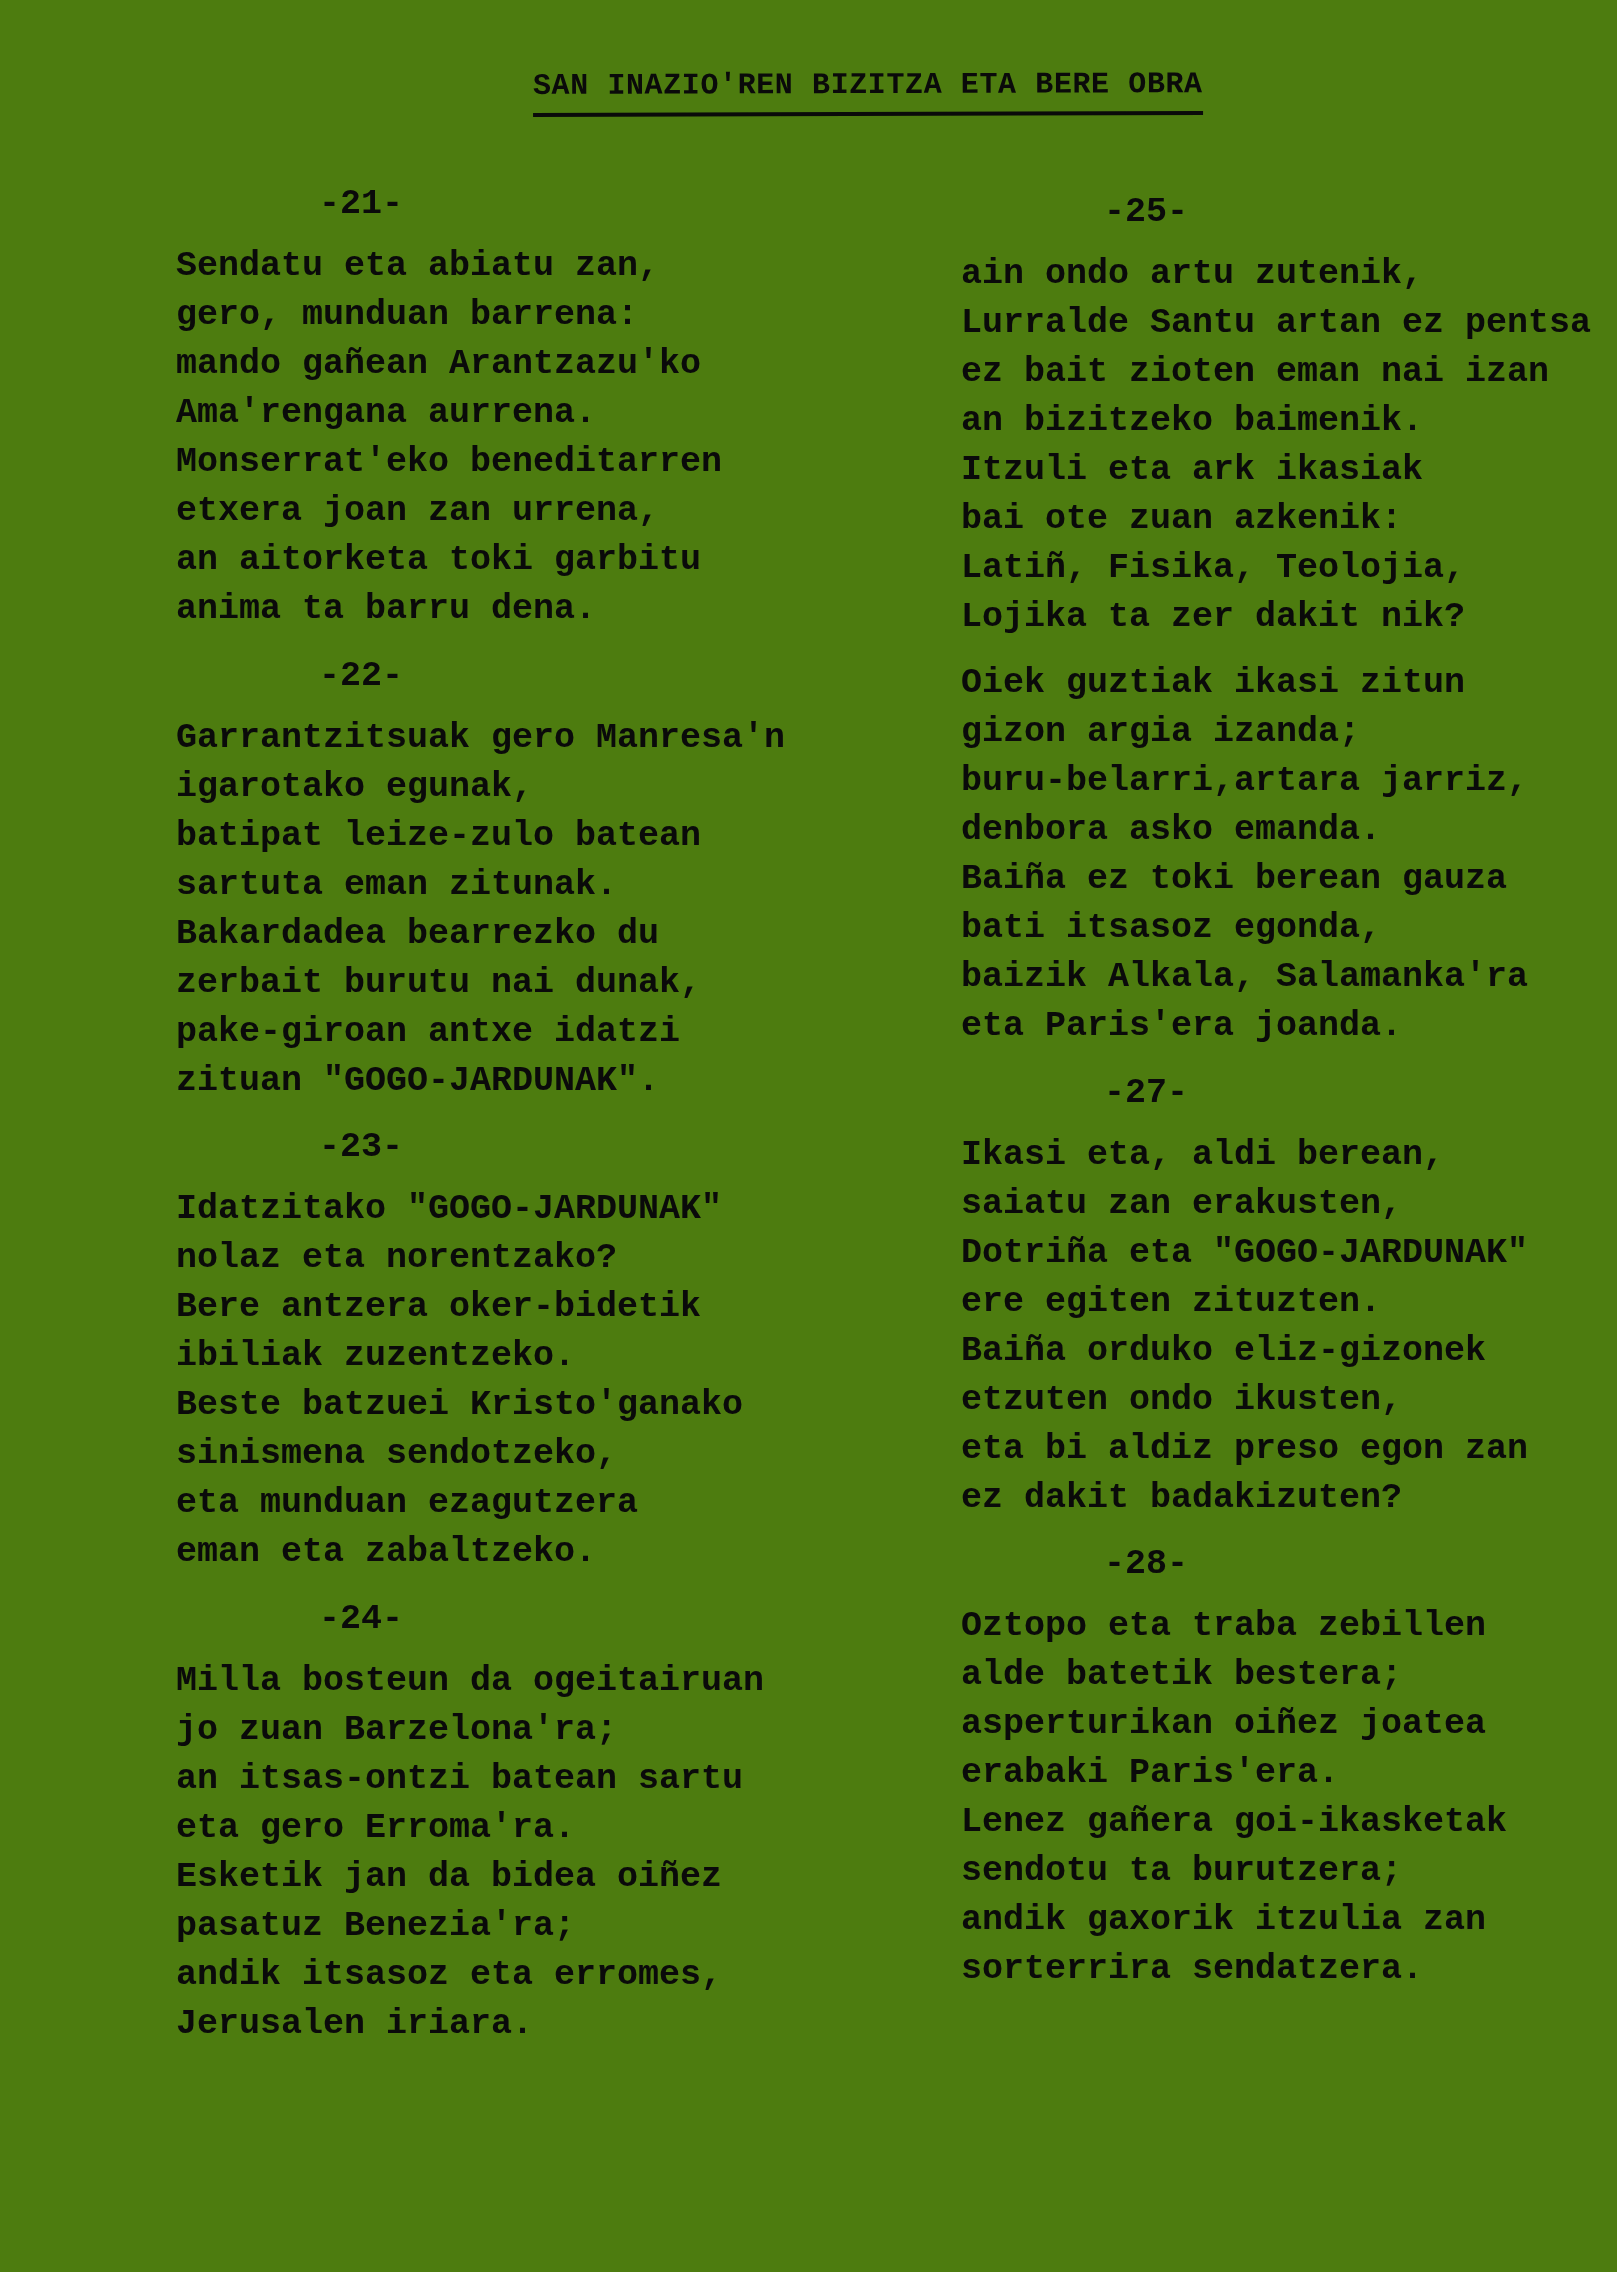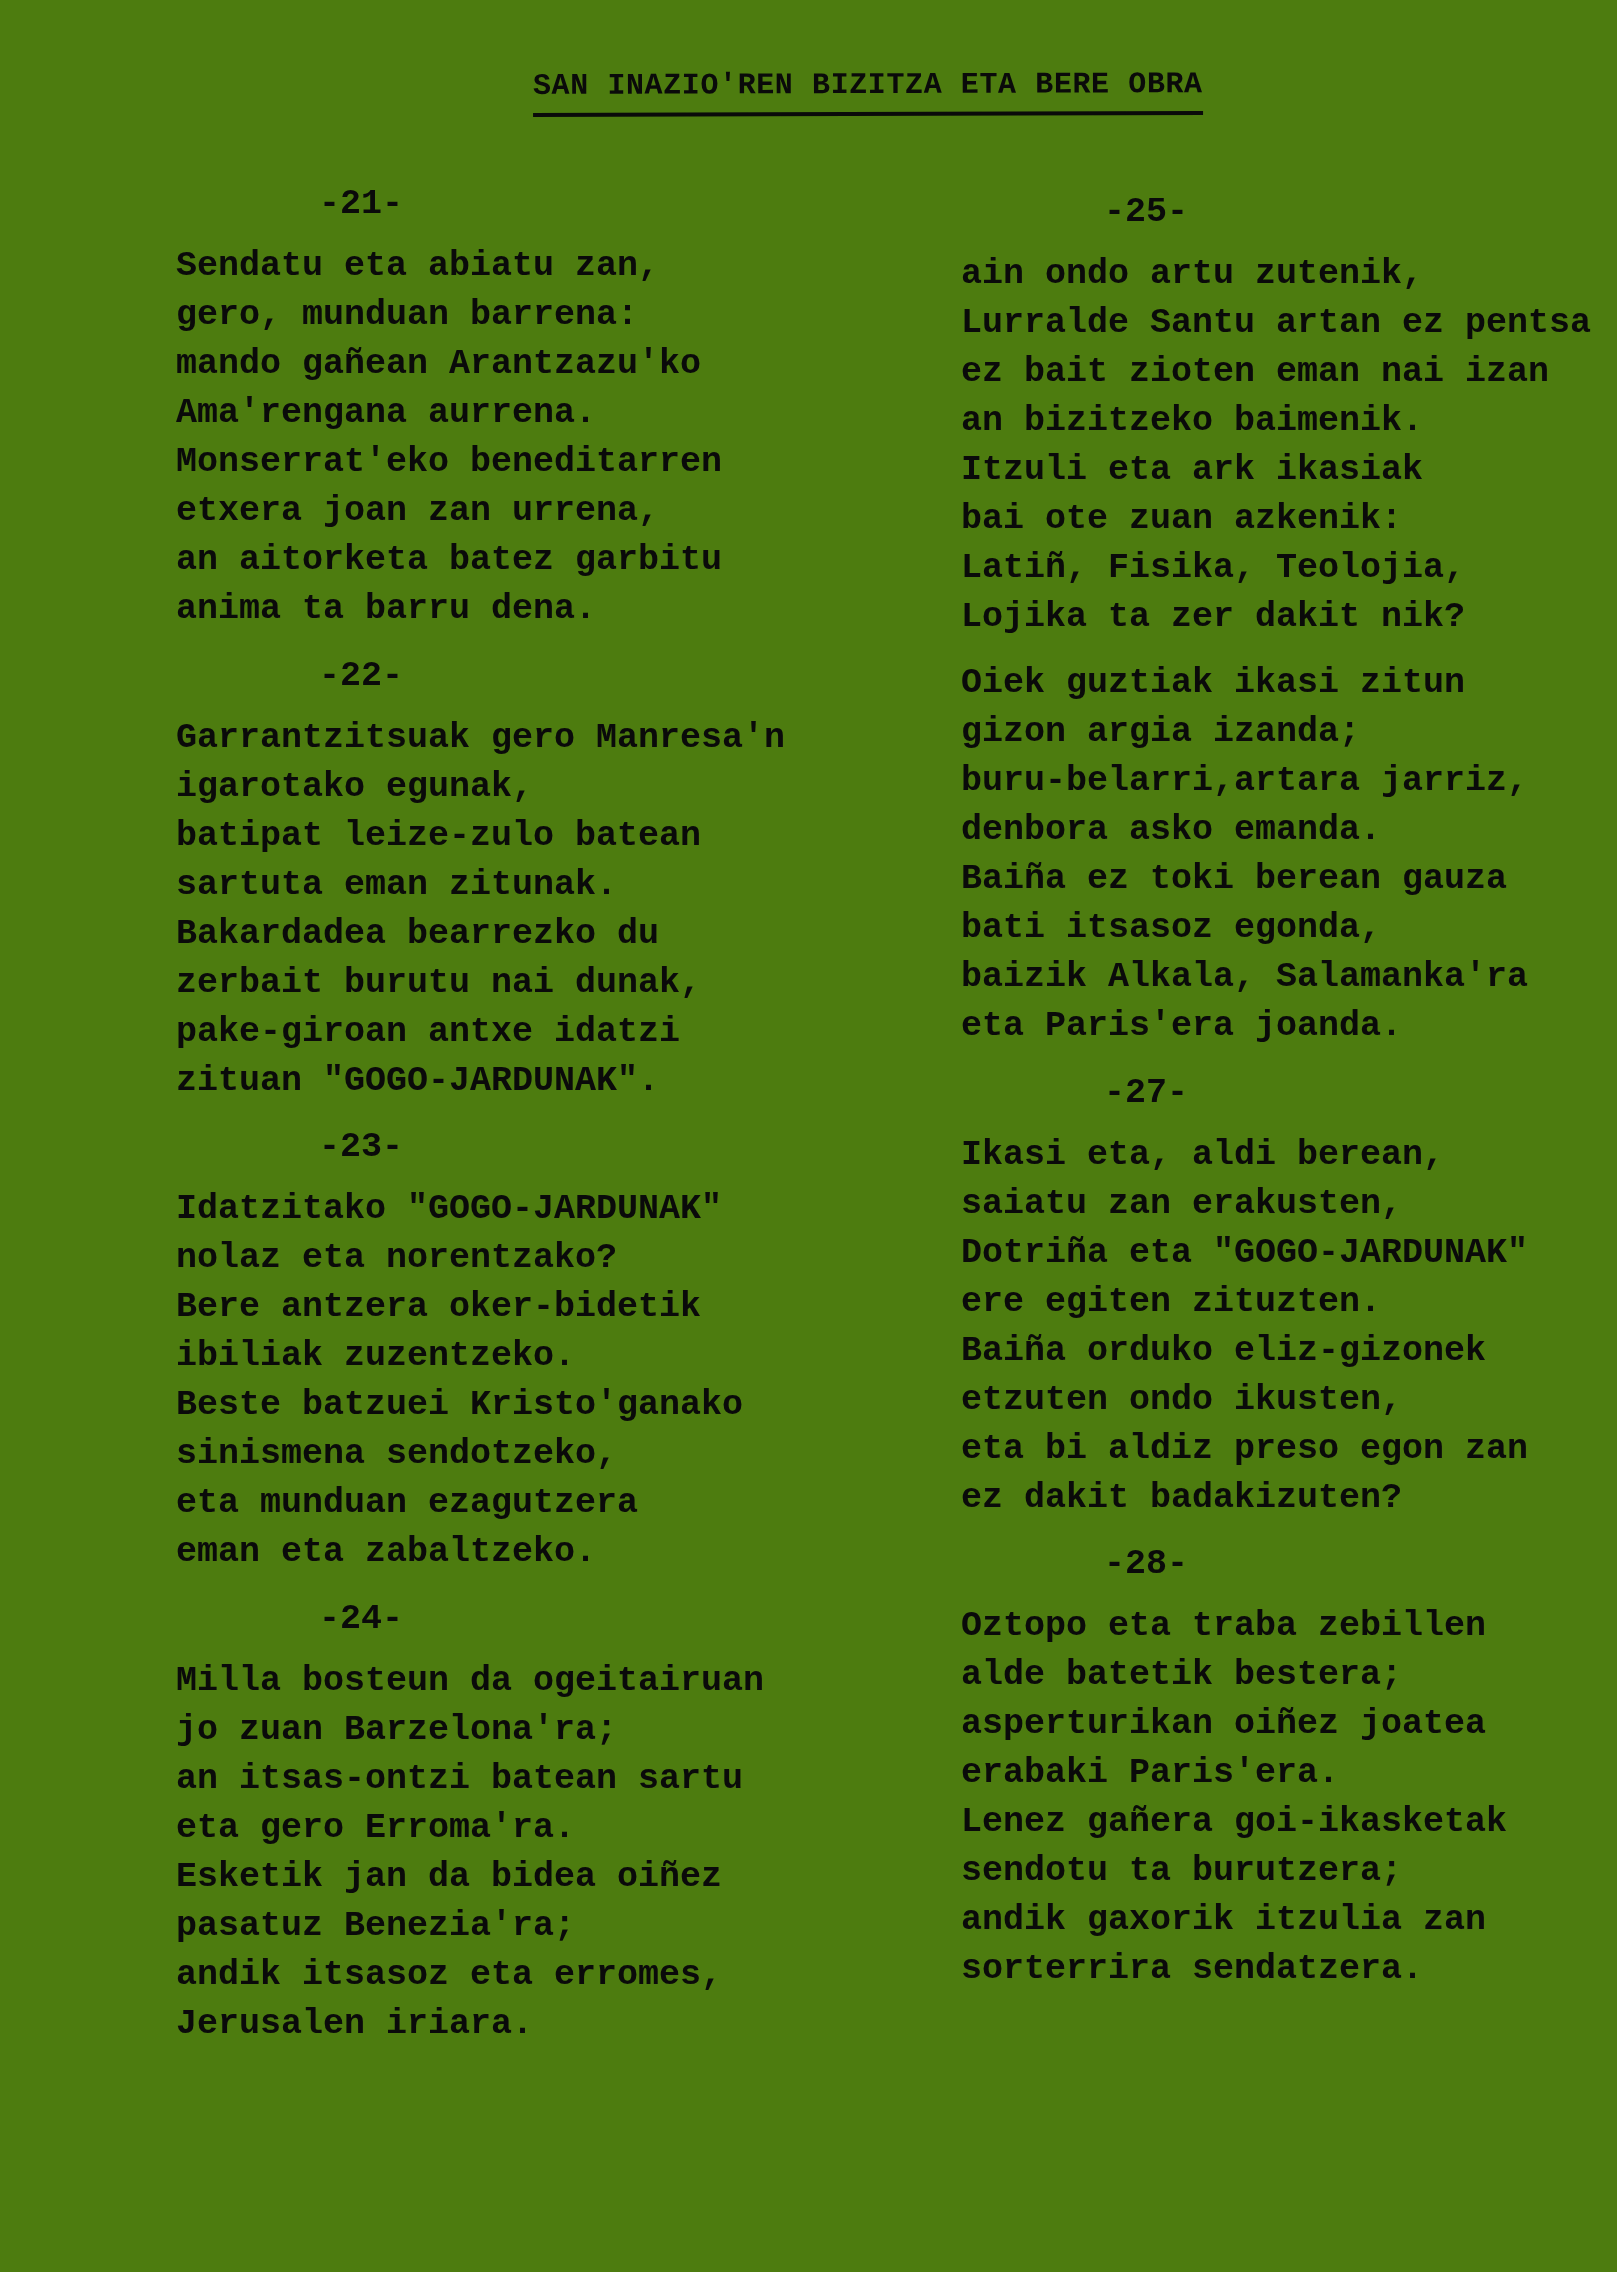--- a/index.html
+++ b/index.html
@@ -66,21 +66,21 @@
 
   <div class="column column-left">
       <div class="stanza">
         <div class="stanza-number">-21-</div>
         <div class="verse-line">Sendatu eta abiatu zan,</div>
         <div class="verse-line">gero, munduan barrena:</div>
         <div class="verse-line">mando gañean Arantzazu'ko</div>
         <div class="verse-line">Ama'rengana aurrena.</div>
         <div class="verse-line">Monserrat'eko beneditarren</div>
         <div class="verse-line">etxera joan zan urrena,</div>
-        <div class="verse-line">an aitorketa batez garbitu</div>
+        <div class="verse-line">an aitorketa toki garbitu</div>
         <div class="verse-line">anima ta barru dena.</div>
       </div>
       <div class="stanza">
         <div class="stanza-number">-22-</div>
         <div class="verse-line">Garrantzitsuak gero Manresa'n</div>
         <div class="verse-line">igarotako egunak,</div>
         <div class="verse-line">batipat leize-zulo batean</div>
         <div class="verse-line">sartuta eman zitunak.</div>
         <div class="verse-line">Bakardadea bearrezko du</div>
         <div class="verse-line">zerbait burutu nai dunak,</div>

